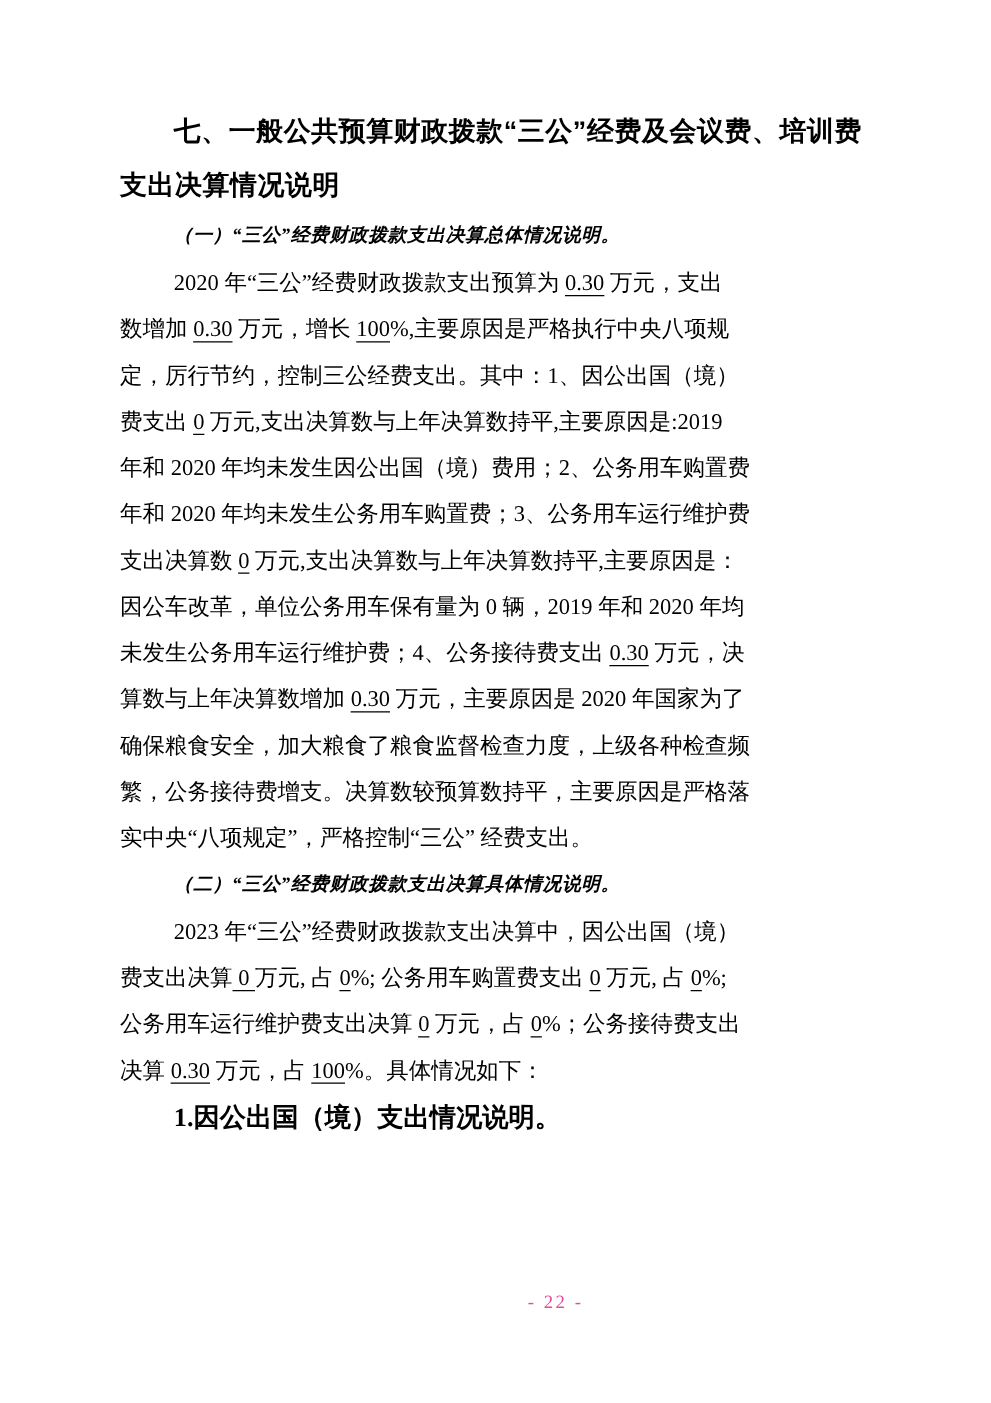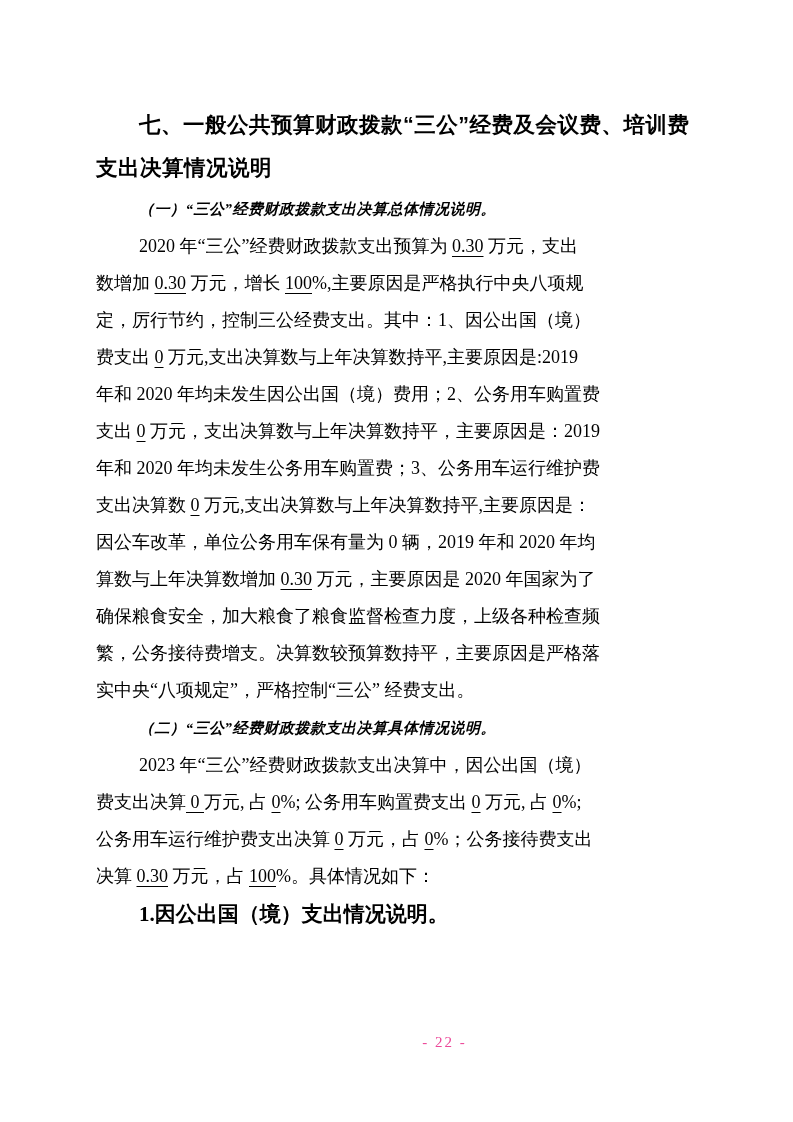--- a/index.html
+++ b/index.html
@@ -9,21 +9,21 @@
     color:#000000;
   }
   .page {
     position:relative;
     width:793px; height:1122px;
     background:#ffffff;
     overflow:hidden;
   }
   .doc {
     position:absolute;
-    left:96px; top:104px;
+    left:96px; top:84px;
     width:610px;
   }
   .block { margin:0; }
   .line { white-space:nowrap; }
   .line.ind { text-indent:43px; }
   
   .title {
     font-family:"Liberation Sans", sans-serif;
     font-weight:bold;
     font-size:21.5px;
@@ -75,24 +75,24 @@
       </div>
       <div class="block kaiti">
         <div class="line ind"><span class="">（一）“三公”经费财政拨款支出决算总体情况说明。</span></div>
       </div>
       <div class="block body">
         <div class="line ind"><span class="">2020 年“三公”经费财政拨款支出预算为 </span><span class="u">0.30</span><span class=""> 万元，支出</span></div>
         <div class="line"><span class="">数增加 </span><span class="u">0.30</span><span class=""> 万元，增长 </span><span class="u">100</span><span class="">%,主要原因是严格执行中央八项规</span></div>
         <div class="line"><span class="">定，厉行节约，控制三公经费支出。其中：1、因公出国（境）</span></div>
         <div class="line"><span class="">费支出 </span><span class="u">0</span><span class=""> 万元,支出决算数与上年决算数持平,主要原因是:2019</span></div>
         <div class="line"><span class="">年和 2020 年均未发生因公出国（境）费用；2、公务用车购置费</span></div>
-        <div class="line"><span class="">支出 </span><span class="u">0</span><span class=""> 万元，支出决算数与上年决算数持平，主要原因是：2019</span></div>
         <div class="line"><span class="">年和 2020 年均未发生公务用车购置费；3、公务用车运行维护费</span></div>
         <div class="line"><span class="">支出决算数 </span><span class="u">0</span><span class=""> 万元,支出决算数与上年决算数持平,主要原因是：</span></div>
         <div class="line"><span class="">因公车改革，单位公务用车保有量为 0 辆，2019 年和 2020 年均</span></div>
+        <div class="line"><span class="">未发生公务用车运行维护费；4、公务接待费支出 </span><span class="u">0.30</span><span class=""> 万元，决</span></div>
         <div class="line"><span class="">算数与上年决算数增加 </span><span class="u">0.30</span><span class=""> 万元，主要原因是 2020 年国家为了</span></div>
         <div class="line"><span class="">确保粮食安全，加大粮食了粮食监督检查力度，上级各种检查频</span></div>
         <div class="line"><span class="">繁，公务接待费增支。决算数较预算数持平，主要原因是严格落</span></div>
         <div class="line"><span class="">实中央“八项规定”，严格控制“三公” 经费支出。</span></div>
       </div>
       <div class="block kaiti">
         <div class="line ind"><span class="">（二）“三公”经费财政拨款支出决算具体情况说明。</span></div>
       </div>
       <div class="block body">
         <div class="line ind"><span class="">2023 年“三公”经费财政拨款支出决算中，因公出国（境）</span></div>

